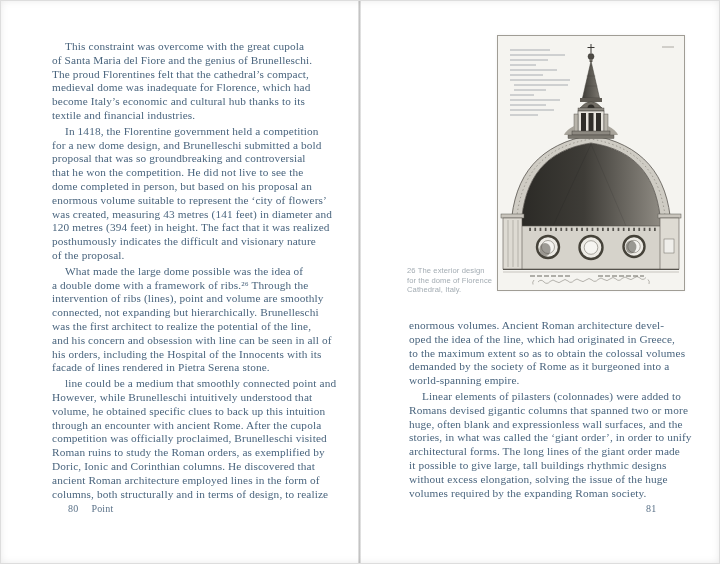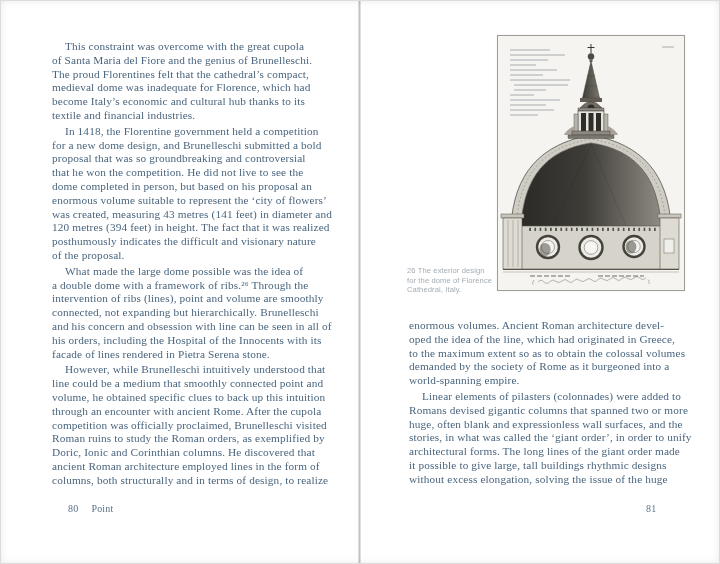--- a/index.html
+++ b/index.html
@@ -63,27 +63,28 @@
           <div class="line">was created, measuring 43 metres (141 feet) in diameter and</div>
           <div class="line">120 metres (394 feet) in height. The fact that it was realized</div>
           <div class="line">posthumously indicates the difficult and visionary nature</div>
           <div class="line">of the proposal.</div>
         </div>
       <div class="para indent">
           <div class="line">What made the large dome possible was the idea of</div>
           <div class="line">a double dome with a framework of ribs.²⁶ Through the</div>
           <div class="line">intervention of ribs (lines), point and volume are smoothly</div>
           <div class="line">connected, not expanding but hierarchically. Brunelleschi</div>
+          <div class="line">was the first architect to realize the potential of the line,</div>
           <div class="line">and his concern and obsession with line can be seen in all of</div>
           <div class="line">his orders, including the Hospital of the Innocents with its</div>
           <div class="line">facade of lines rendered in Pietra Serena stone.</div>
         </div>
       <div class="para indent">
+          <div class="line">line could be a medium that smoothly connected point and</div>
           <div class="line">However, while Brunelleschi intuitively understood that</div>
-          <div class="line">line could be a medium that smoothly connected point and</div>
           <div class="line">volume, he obtained specific clues to back up this intuition</div>
           <div class="line">through an encounter with ancient Rome. After the cupola</div>
           <div class="line">competition was officially proclaimed, Brunelleschi visited</div>
           <div class="line">Roman ruins to study the Roman orders, as exemplified by</div>
           <div class="line">Doric, Ionic and Corinthian columns. He discovered that</div>
           <div class="line">ancient Roman architecture employed lines in the form of</div>
           <div class="line">columns, both structurally and in terms of design, to realize</div>
         </div>
     </div>
     <div class="footer-left">
@@ -229,20 +230,21 @@
           <div class="line">world-spanning empire.</div>
         </div>
       <div class="para indent">
           <div class="line">Linear elements of pilasters (colonnades) were added to</div>
           <div class="line">Romans devised gigantic columns that spanned two or more</div>
           <div class="line">huge, often blank and expressionless wall surfaces, and the</div>
           <div class="line">stories, in what was called the ‘giant order’, in order to unify</div>
           <div class="line">architectural forms. The long lines of the giant order made</div>
           <div class="line">it possible to give large, tall buildings rhythmic designs</div>
           <div class="line">without excess elongation, solving the issue of the huge</div>
+          <div class="line">volumes required by the expanding Roman society.</div>
         </div>
     </div>
 
     <div class="footer-right">
       <span>81</span>
     </div>
   </div>
 
   <div class="vignette"></div>
 </div>

